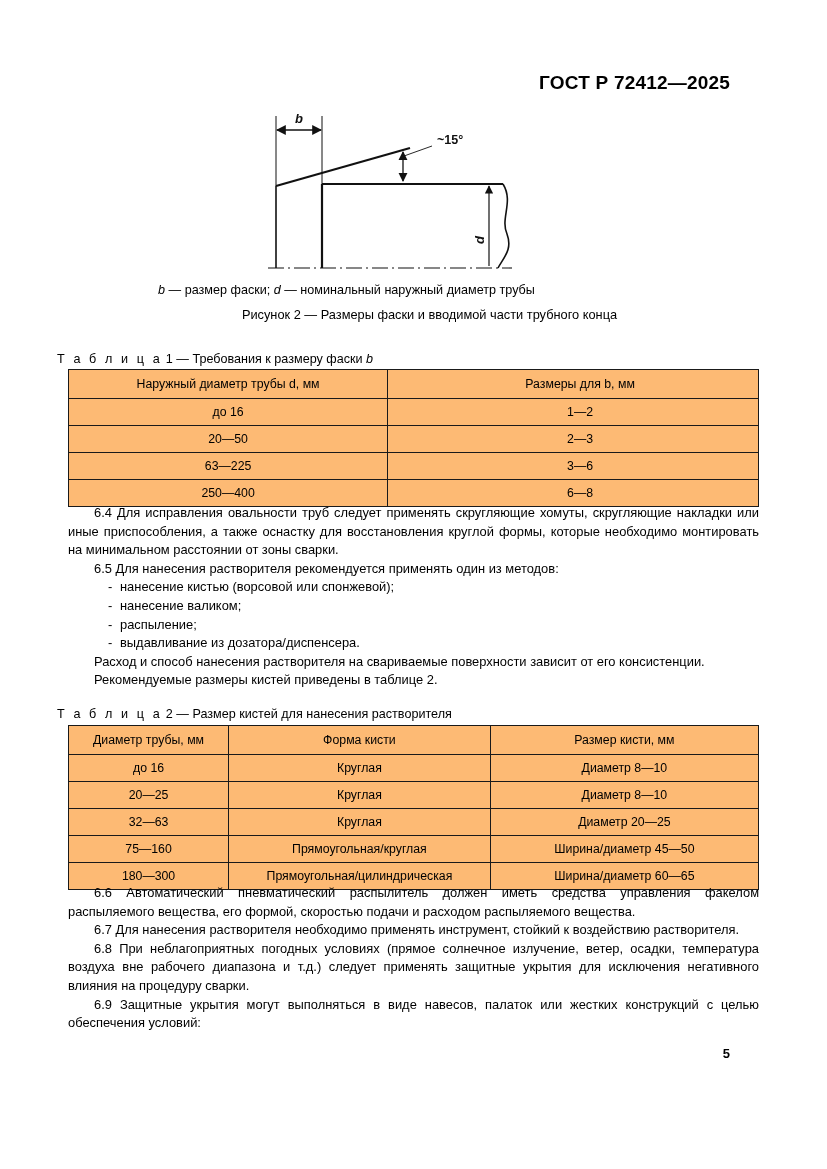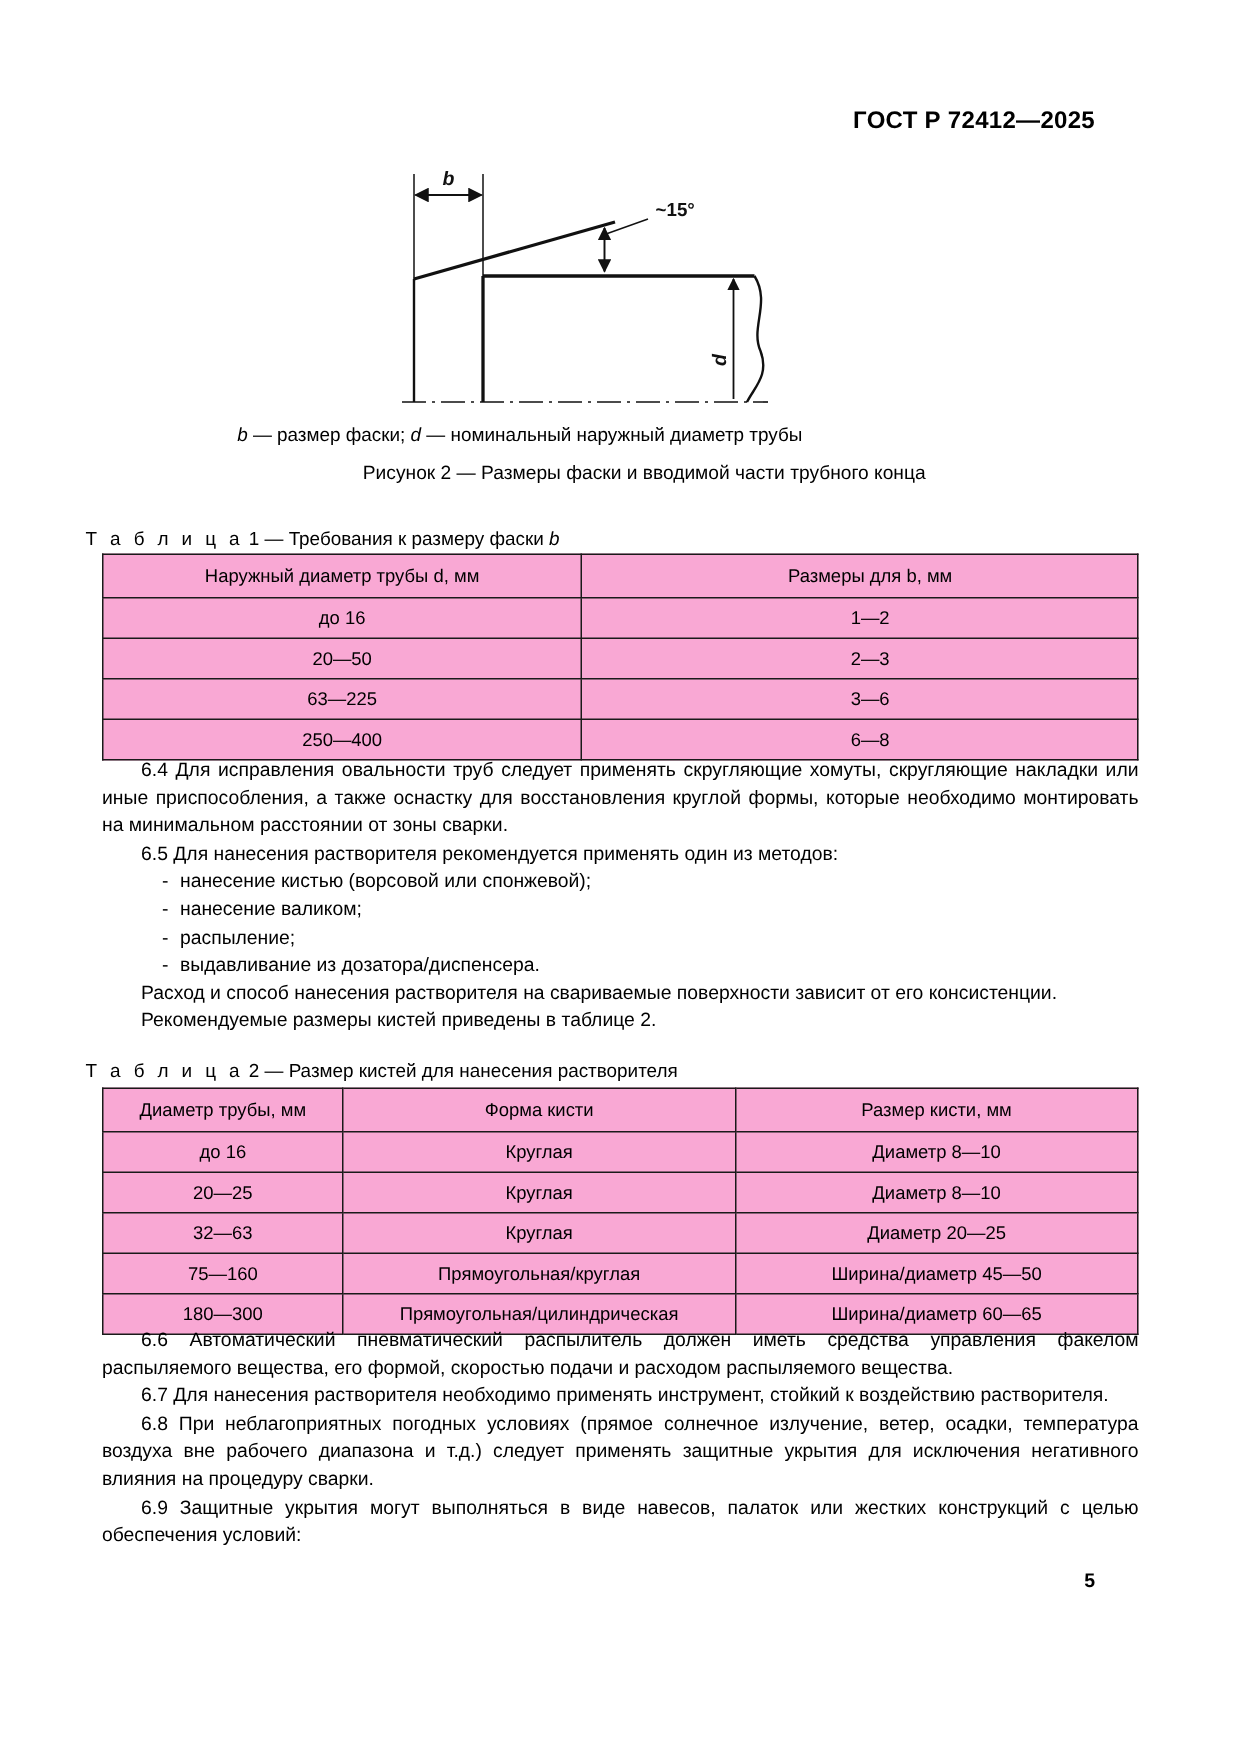--- a/index.html
+++ b/index.html
@@ -17,21 +17,21 @@
     height: 1169px;
     background: #ffffff;
     overflow: hidden;
   }
 
   
   .doc-header {
     position: absolute;
     top: 72px;
     right: 97px;
-    font-size: 16px;
+    font-size: 19px;
     font-weight: bold;
     letter-spacing: 0.2px;
     white-space: nowrap;
   }
 
   
   .figure-wrap {
     position: absolute;
     left: 0;
     top: 100px;
@@ -69,21 +69,21 @@
     letter-spacing: 2.6px;
   }
   #caption-table-1 { top: 352px; }
   #caption-table-2 { top: 707px; }
 
   
   table.gost {
     position: absolute;
     border-collapse: collapse;
     font-size: 12.3px;
-    background: #f9a8d4;
+    background: #fdba74;
   }
   table.gost td {
     border: 1px solid #1a1a1a;
     text-align: center;
     vertical-align: middle;
     padding: 0;
     height: 26px;
   }
   table.gost tr.head td {
     height: 28px;

